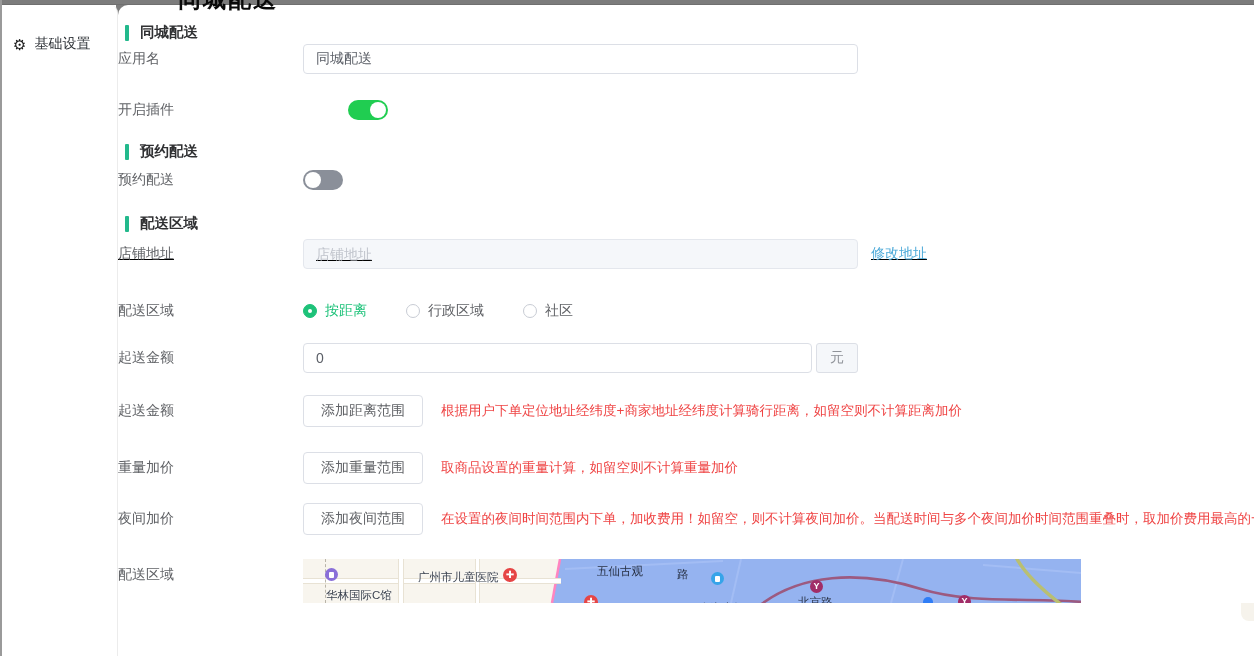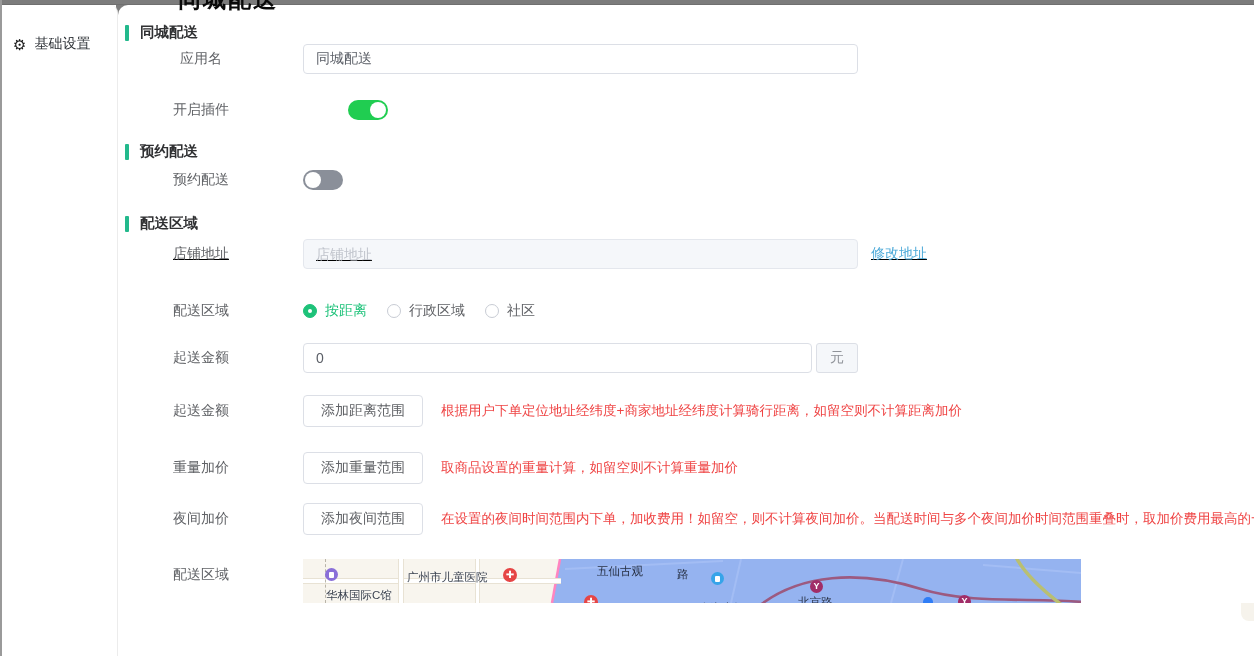--- a/index.html
+++ b/index.html
@@ -29,21 +29,21 @@
   .content { position:absolute; left:118px; top:5px; right:0; bottom:0;
              background:#fff; border-top-left-radius:10px; z-index:1;
              overflow:hidden; }
 
   .sec-title { display:flex; align-items:center; margin-left:7px; height:17px;
                font-size:14.5px; font-weight:bold; color:#303133; }
   .sec-bar { width:4px; height:16px; background:#23b98c; border-radius:1px;
              margin-right:11px; }
 
   .row { display:flex; align-items:center; }
-  .row .lbl { width:185px; text-align:center; padding-right:19px; font-size:14px;
+  .row .lbl { width:185px; text-align:left; padding-right:19px; font-size:14px;
               color:#606266; flex:none; white-space:nowrap; }
 
   .txt-input { width:555px; height:30px; border:1px solid #dcdfe6; border-radius:4px;
                padding:0 12px; font-size:14px; color:#5a5e66; background:#fff;
                font-family:inherit; outline:none; }
   .txt-input::placeholder { color:#c0c4cc; }
   .txt-input.disabled { background:#f5f7fa; border-color:#e4e7ed; color:#c0c4cc;
                         cursor:not-allowed; }
   .short-input { width:509px; }
   .suffix-box { width:42px; height:30px; margin-left:4px; background:#f5f7fa;
@@ -58,21 +58,21 @@
   .switch { width:40px; height:20px; border-radius:10px; position:relative;
             cursor:pointer; flex:none; }
   .switch.on  { background:#20cd51; }
   .switch.off { background:#8a8f99; }
   .knob { position:absolute; top:2px; width:16px; height:16px; border-radius:50%;
           background:#fff; }
   .switch.on  .knob { right:2px; }
   .switch.off .knob { left:2px; }
 
   
-  .radio-group { display:flex; align-items:flex-start; gap:20px; }
+  .radio-group { display:flex; align-items:flex-start; gap:39px; }
   .radio-opt { display:flex; align-items:center; gap:8px; cursor:pointer; }
   .rdot { width:14px; height:14px; border-radius:50%; flex:none; }
   .rdot.checked { background:#1dc279; border:1px solid #1dc279; position:relative; }
   .rdot.checked::after { content:""; position:absolute; left:4px; top:4px; width:4px;
                          height:4px; border-radius:50%; background:#fff; }
   .rdot.un { background:#fff; border:1px solid #c8ccd4; }
   .radio-opt .t { font-size:14px; color:#606266; }
   .radio-opt.sel .t { color:#1dc279; }
 
   .btn { height:32px; padding:0 17px; background:#fff; border:1px solid #dcdfe6;
@@ -240,21 +240,21 @@
         <line x1="600" y1="0" x2="588" y2="44" stroke="#a3bdf4" stroke-width="2"></line>
         <line x1="680" y1="6" x2="778" y2="14" stroke="#a3bdf4" stroke-width="2"></line>
         <path d="M 450 52 C 495 12 560 12 618 30 C 670 46 730 38 779 43" fill="none" stroke="#9c5a80" stroke-width="2.6"></path>
         <path d="M 712 -4 C 720 14 740 32 764 50" fill="none" stroke="#b9bf72" stroke-width="3.5"></path>
       </svg>
 
       <div class="micon mall" style="left:22px; top:9px;">
           <span class="sq"></span>
         </div>
       <div class="mlabel" style="left:7px; top:29px;margin-left:16px;">华林国际C馆</div>
-      <div class="mlabel" style="left:104px; top:11px;">广州市儿童医院</div>
+      <div class="mlabel" style="left:115px; top:11px;">广州市儿童医院</div>
       <div class="micon cross" style="left:200px; top:9px;">✚</div>
       <div class="micon cross" style="left:281px; top:36px;">✚</div>
 
       <div class="mlabel onblue" style="left:294px; top:5px;">五仙古观</div>
       <div class="mlabel onblue" style="left:374px; top:8px;">路</div>
       <div class="micon bldg" style="left:408px; top:13px;">
           <span class="sq"></span>
         </div>
       <div class="mlabel onblue" style="left:396px; top:42px;">合润广场</div>
       <div class="micon metro" style="left:507px; top:21px;">Y</div>

